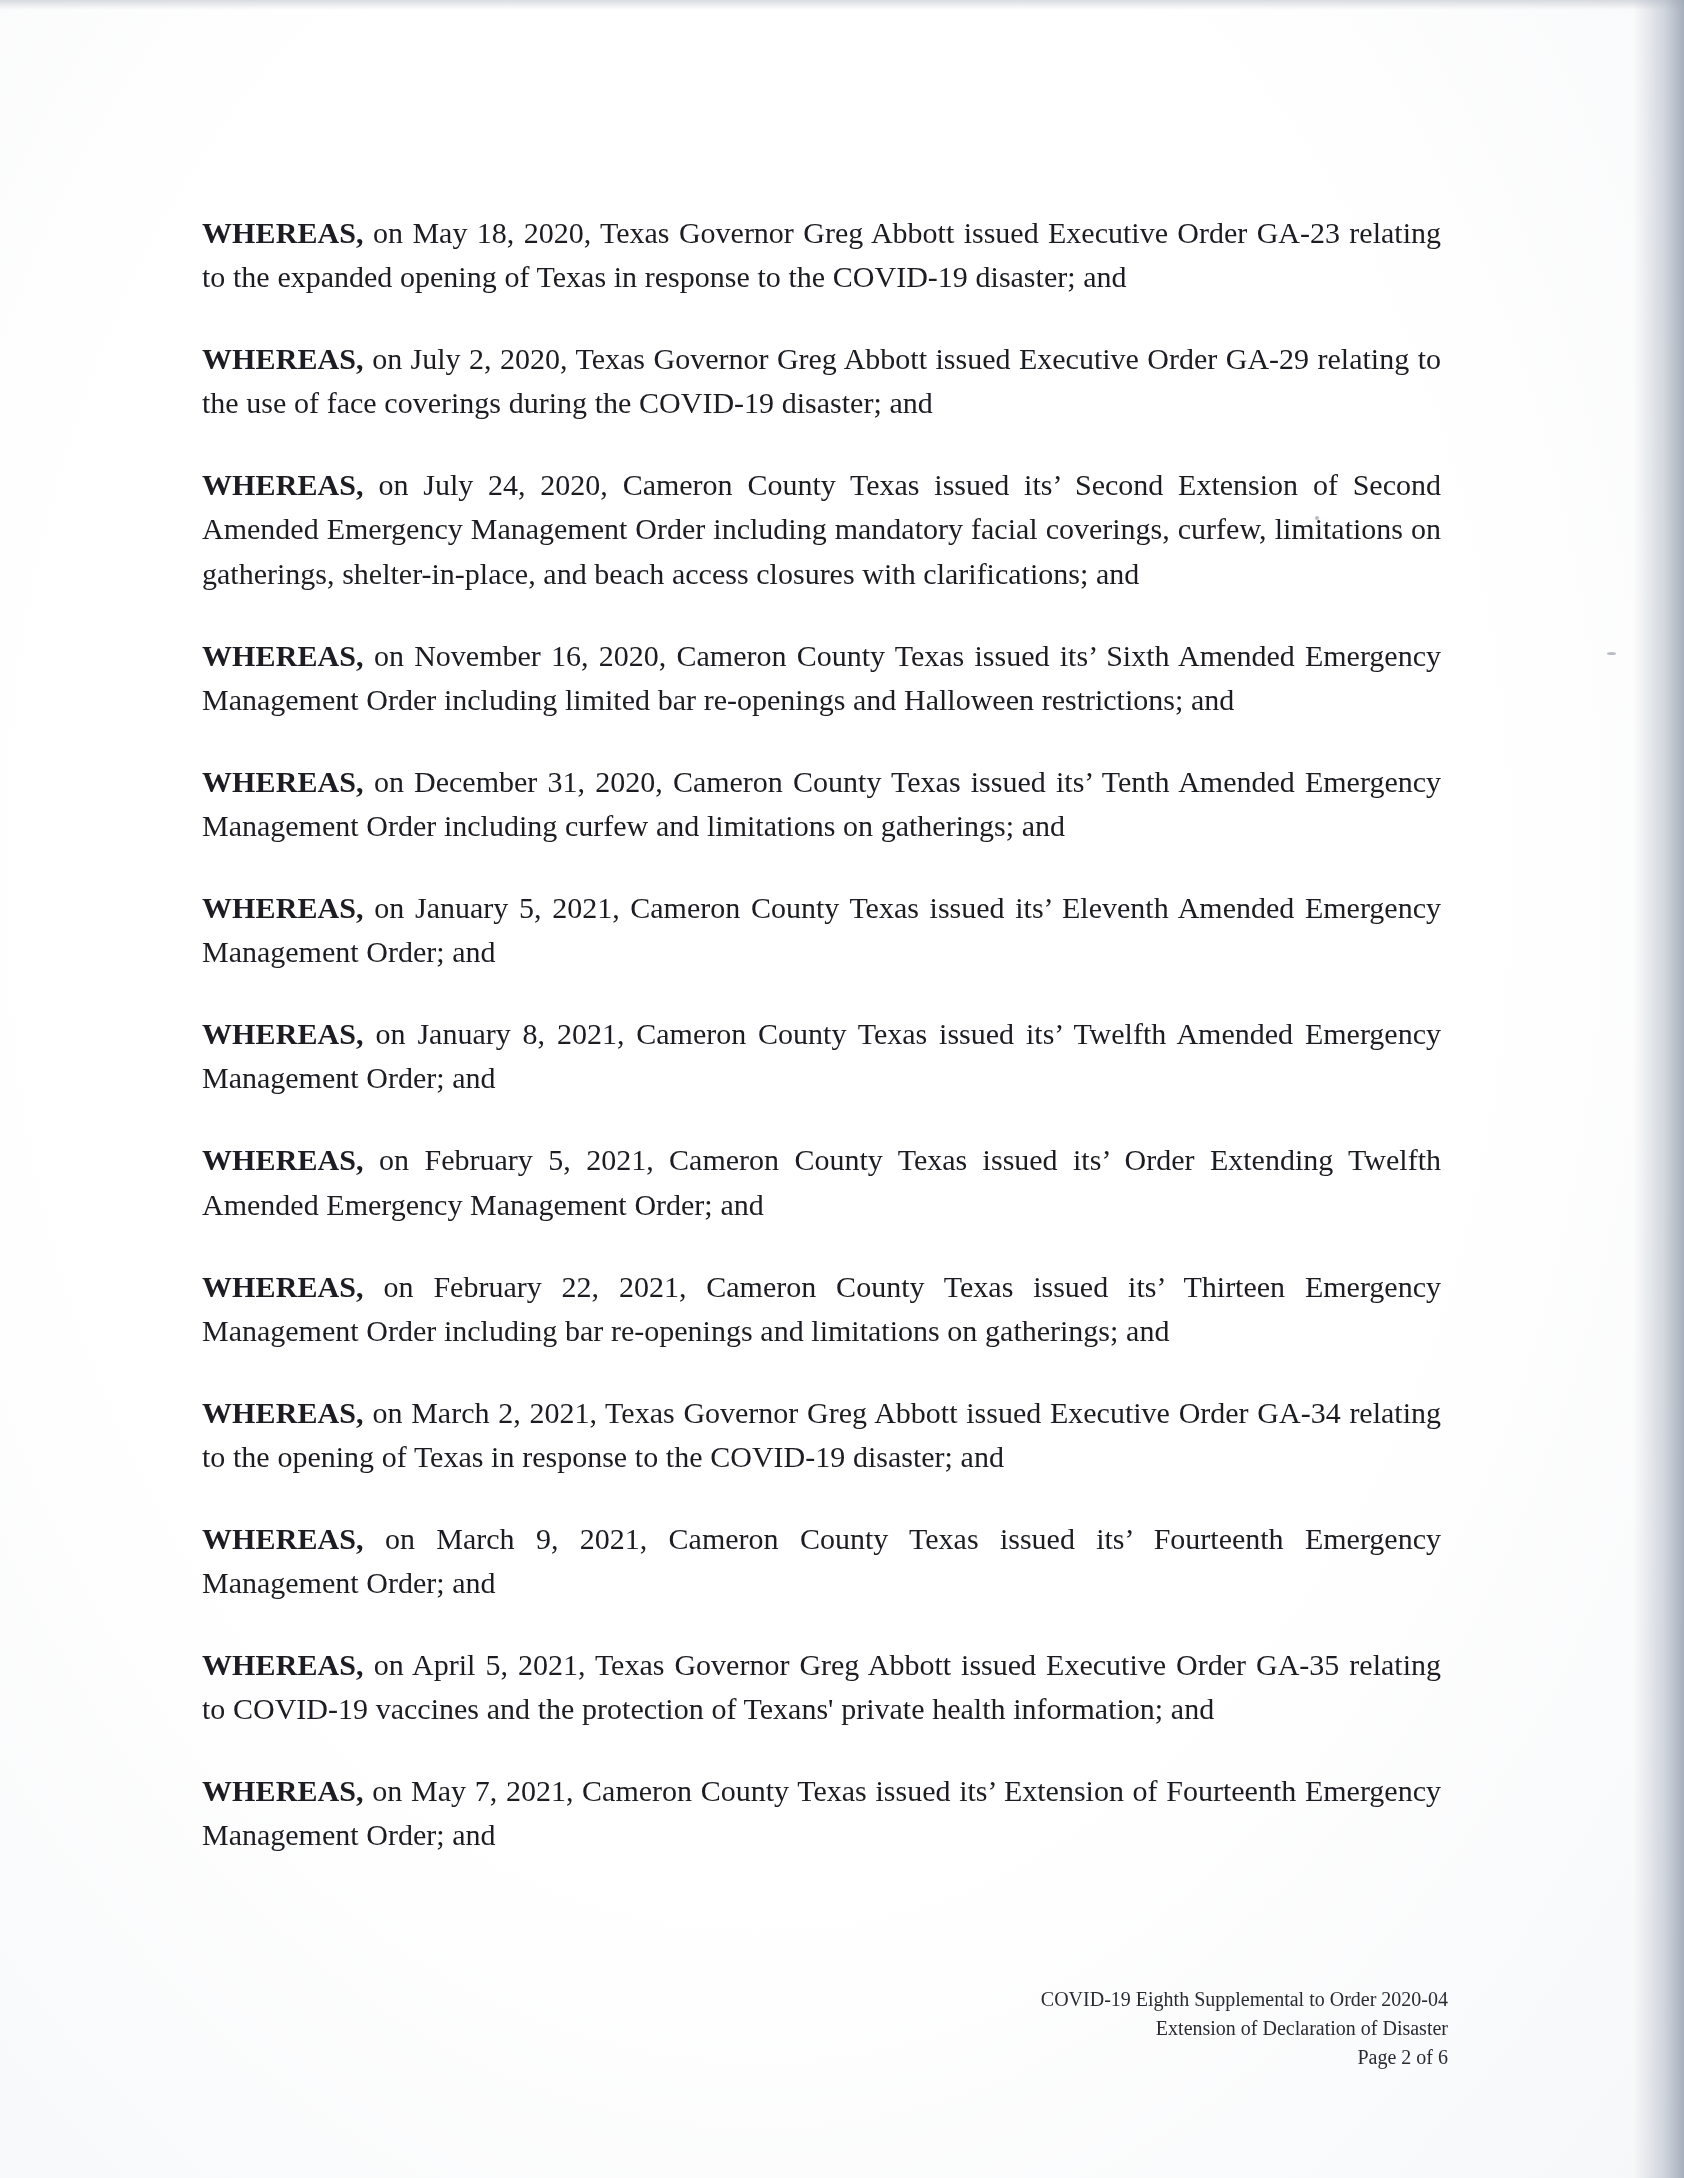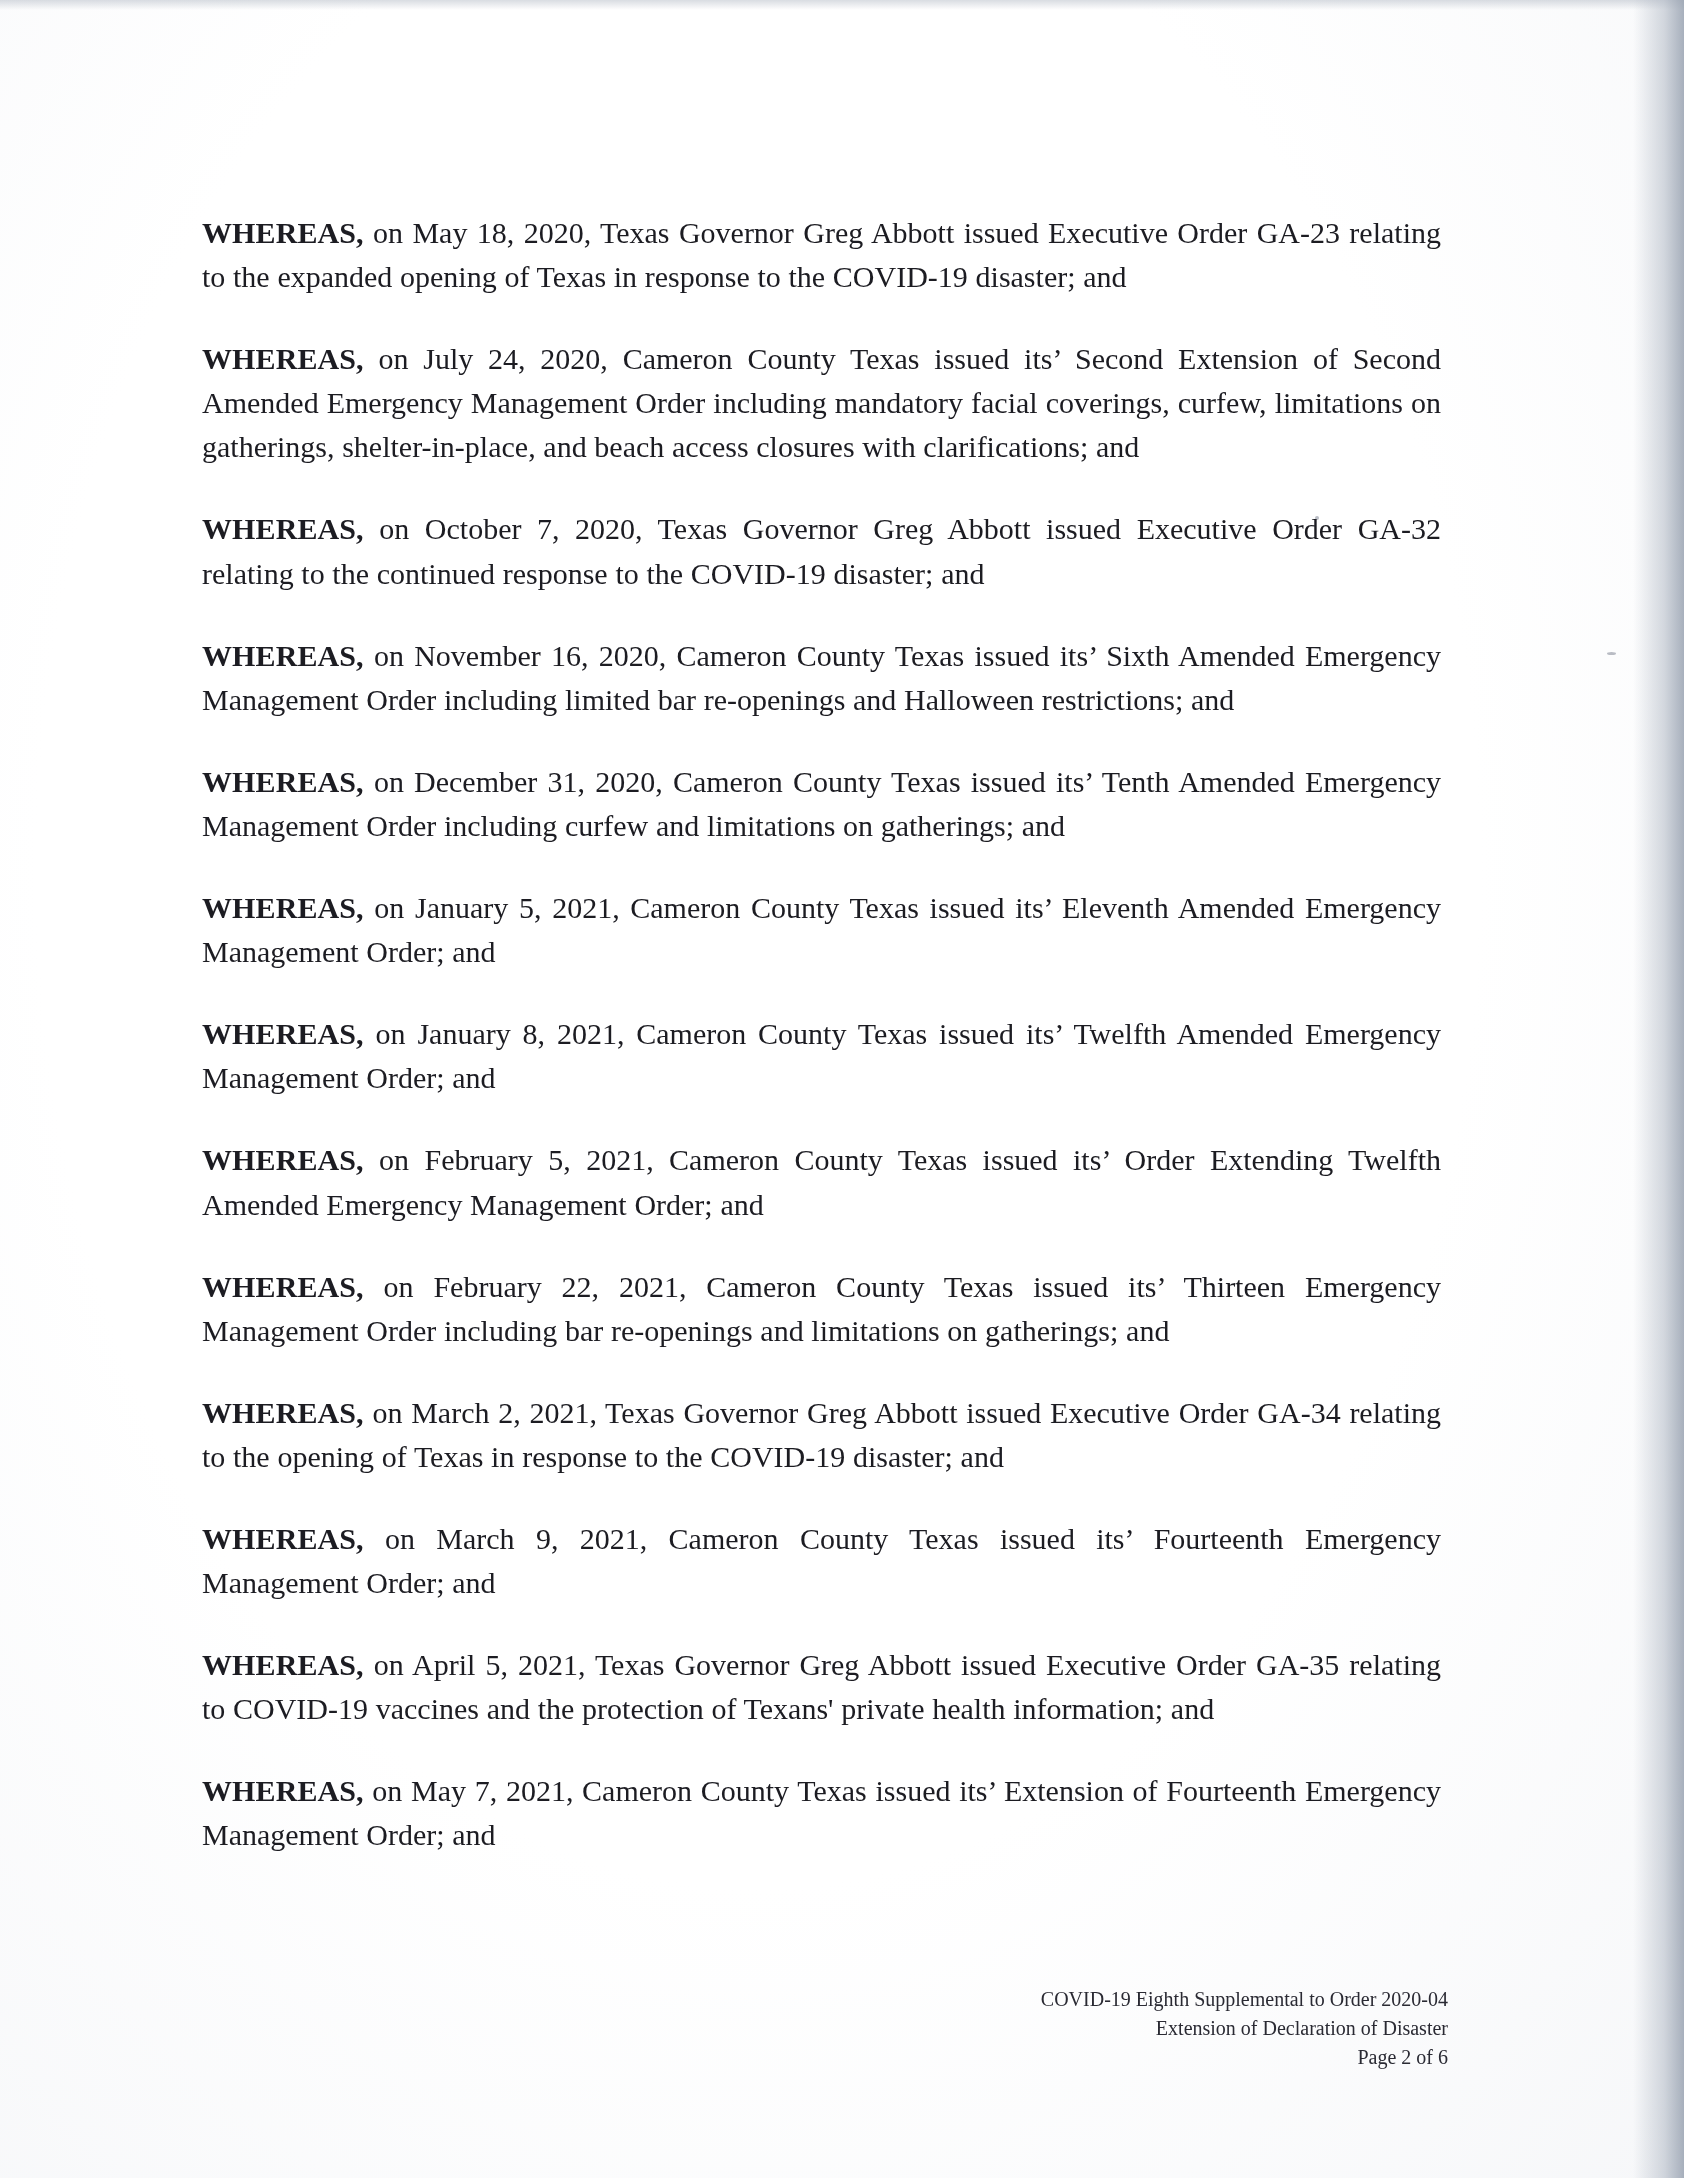--- a/index.html
+++ b/index.html
@@ -98,30 +98,30 @@
   <span class="speck" style="left:1607px;top:652px;width:9px;height:3px;"></span>
   <span class="speck" style="left:1315px;top:516px;width:4px;height:4px;"></span>
 
   <div class="content">
 
     <p class="clause">
       <span class="lead">WHEREAS,</span>
       <span>on May 18, 2020, Texas Governor Greg Abbott issued Executive Order GA-23 relating to the expanded opening of Texas in response to the COVID-19 disaster; and</span>
     </p>
 
+    <p class="clause">
+      <span class="lead">WHEREAS,</span>
+      <span>on July 2, 2020, Texas Governor Greg Abbott issued Executive Order GA-29 relating to the use of face coverings during the COVID-19 disaster; and</span>
+    </p>
 
     <p class="clause">
       <span class="lead">WHEREAS,</span>
       <span>on July 24, 2020, Cameron County Texas issued its’ Second Extension of Second Amended Emergency Management Order including mandatory facial coverings, curfew, limitations on gatherings, shelter-in-place, and beach access closures with clarifications; and</span>
     </p>
 
-    <p class="clause">
-      <span class="lead">WHEREAS,</span>
-      <span>on October 7, 2020, Texas Governor Greg Abbott issued Executive Order GA-32 relating to the continued response to the COVID-19 disaster; and</span>
-    </p>
 
     <p class="clause">
       <span class="lead">WHEREAS,</span>
       <span>on November 16, 2020, Cameron County Texas issued its’ Sixth Amended Emergency Management Order including limited bar re-openings and Halloween restrictions; and</span>
     </p>
 
     <p class="clause">
       <span class="lead">WHEREAS,</span>
       <span>on December 31, 2020, Cameron County Texas issued its’ Tenth Amended Emergency Management Order including curfew and limitations on gatherings; and</span>
     </p>

